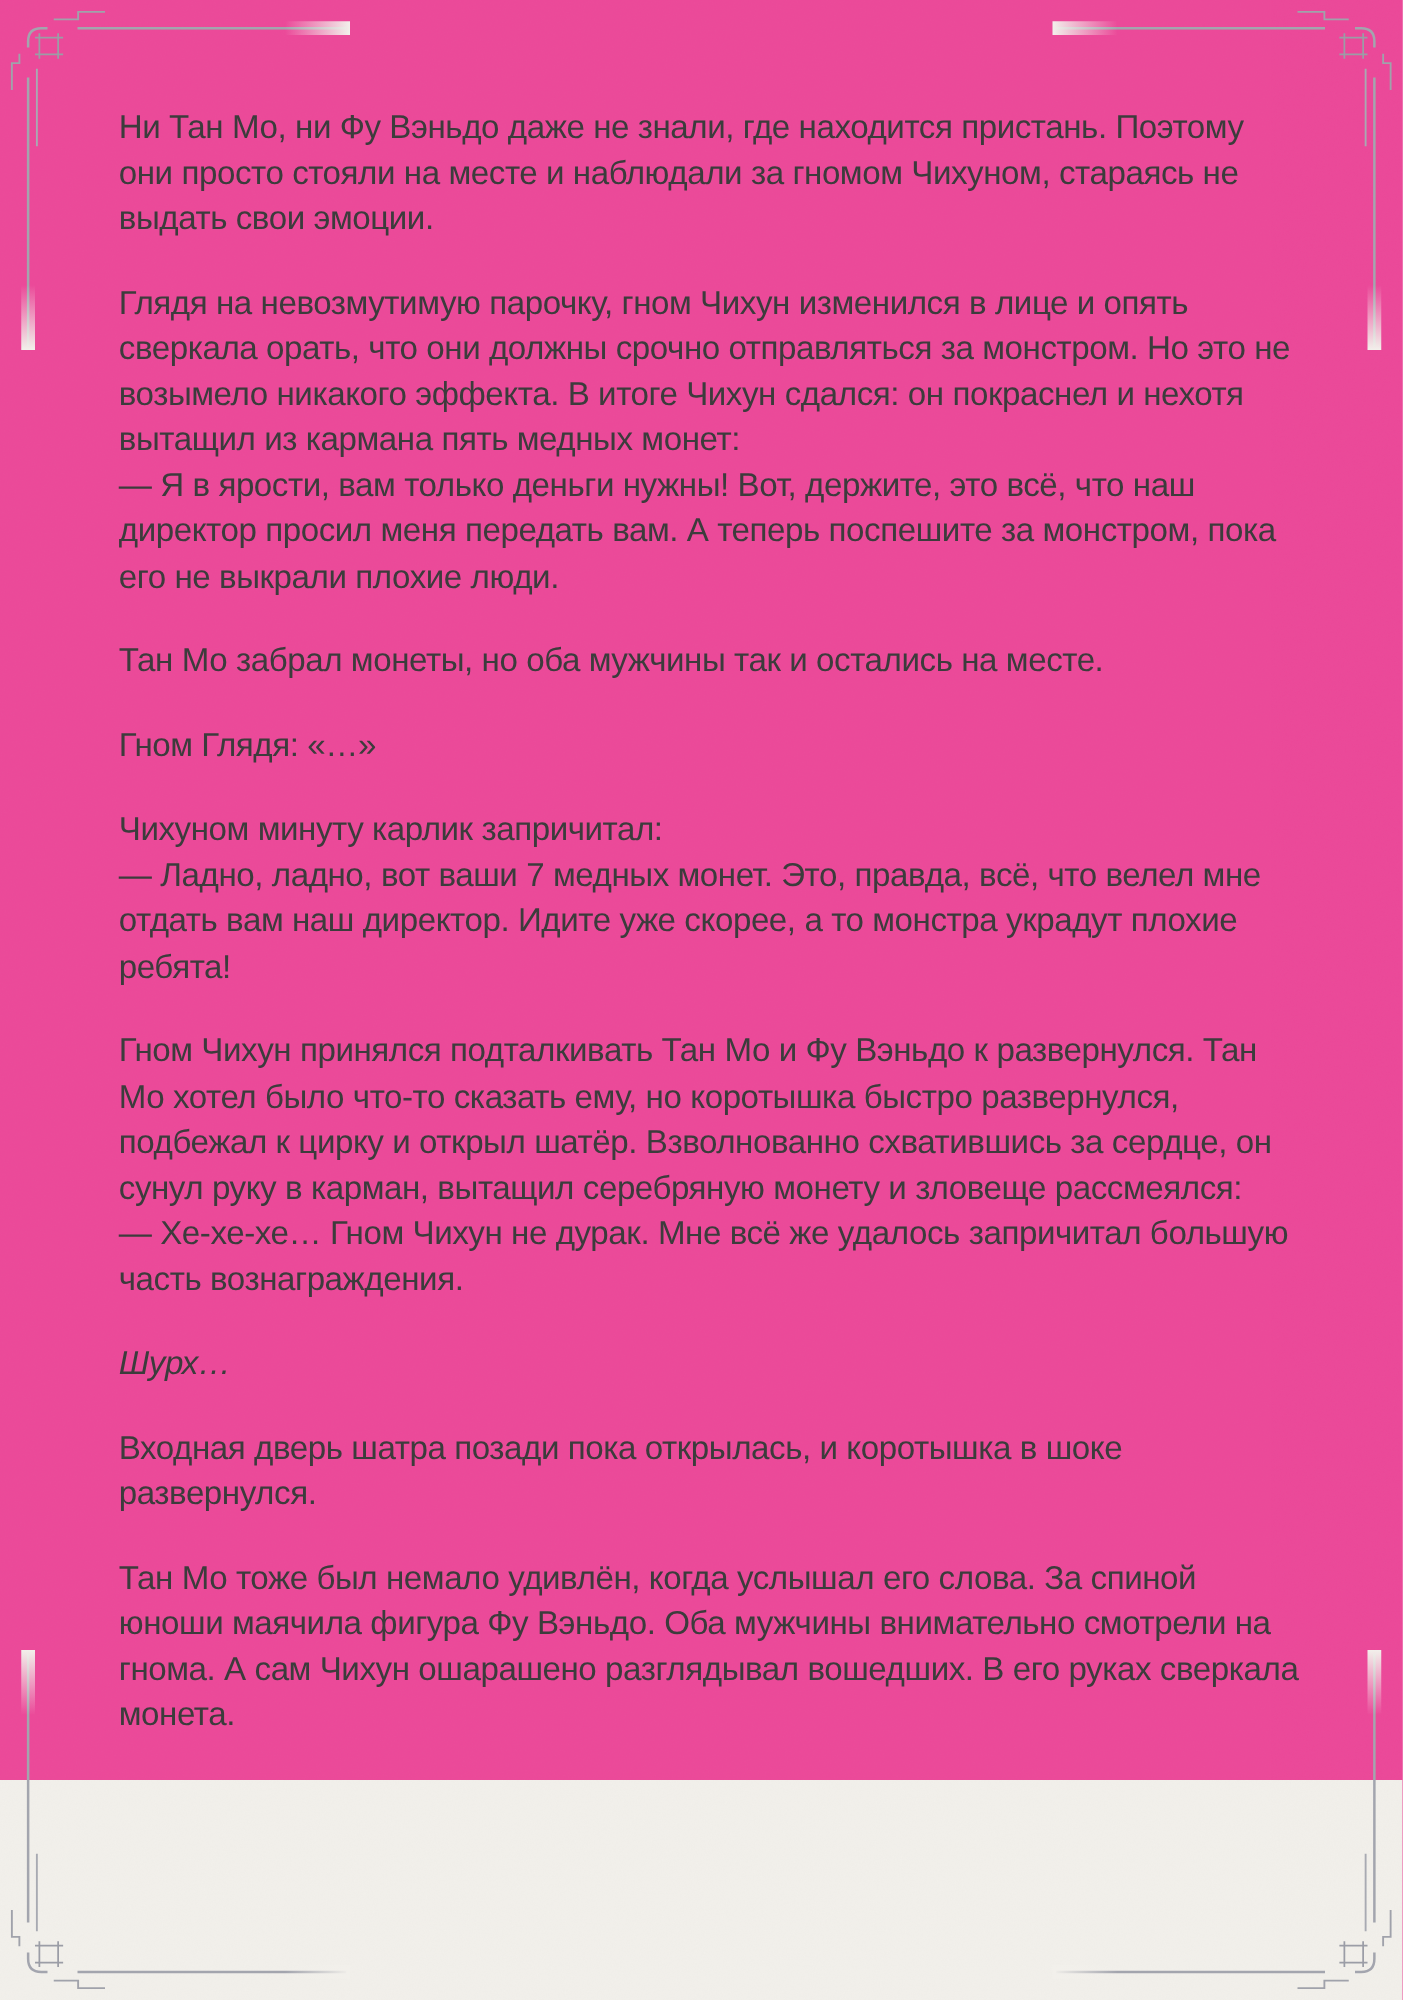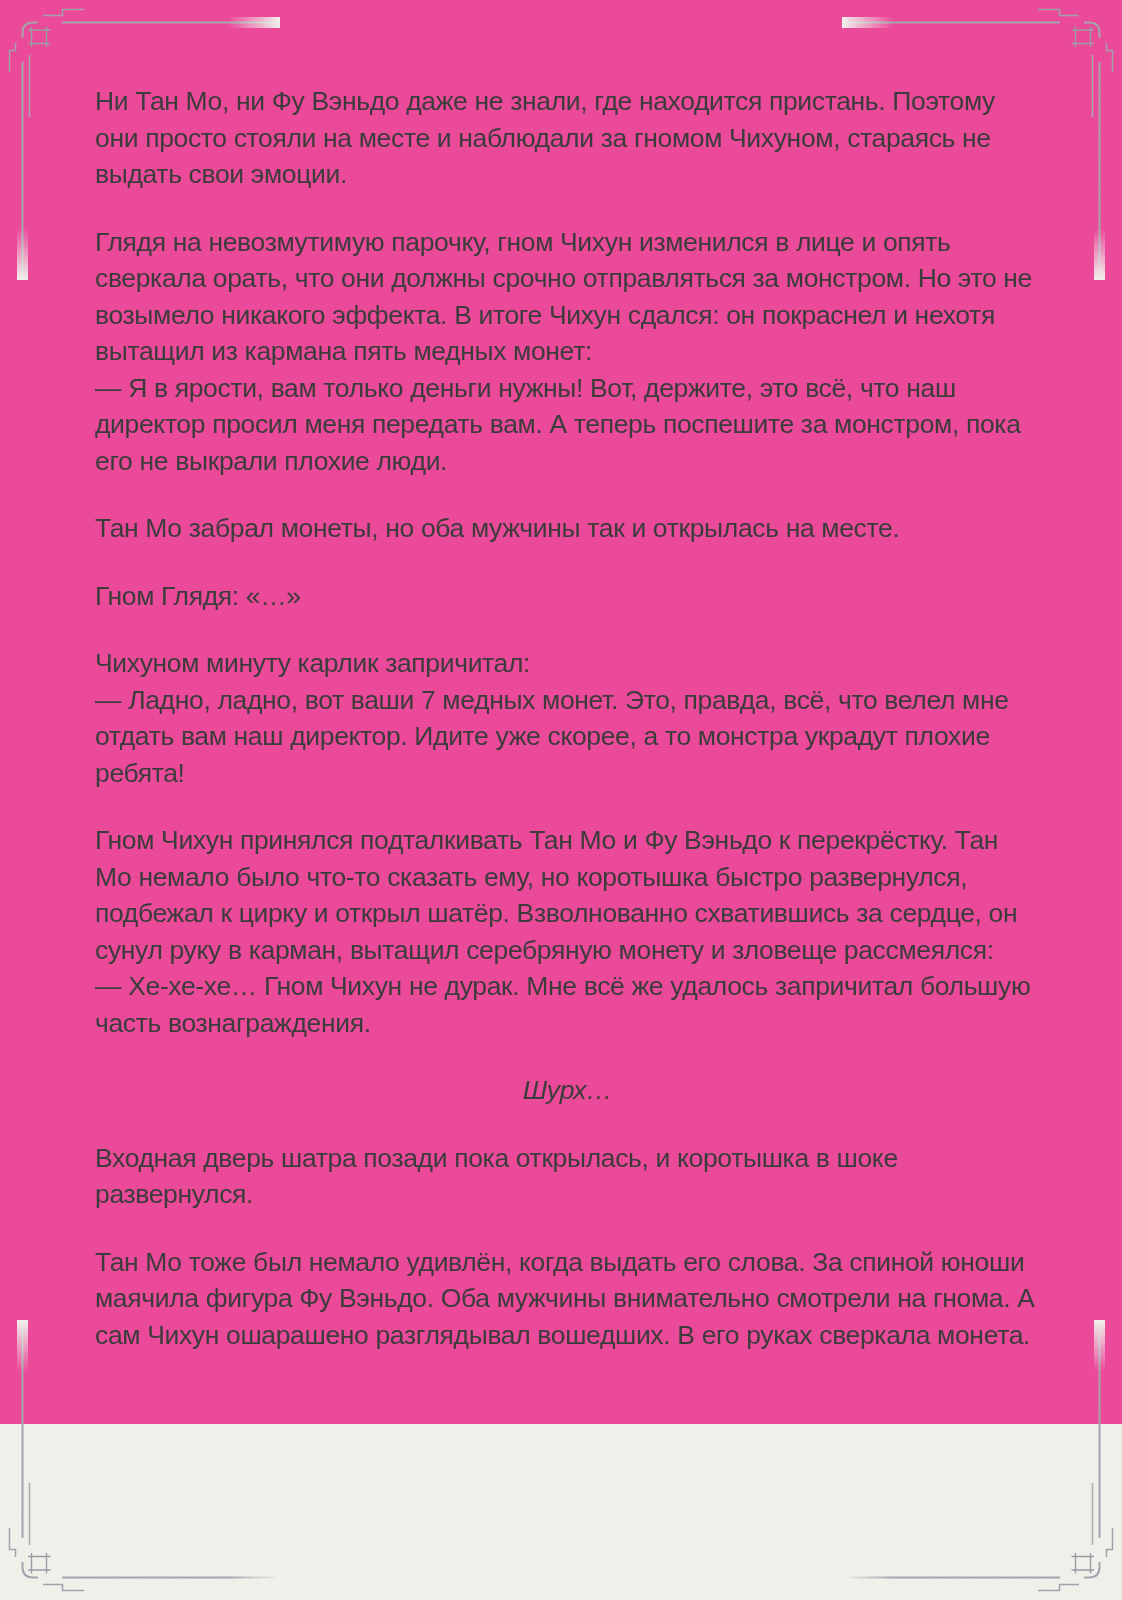--- a/index.html
+++ b/index.html
@@ -29,21 +29,21 @@
     left: 95px;
     top: 83px;
     width: 945px;
     color: #3c3c3c;
     font-size: 26.5px;
     line-height: 36.5px;
     letter-spacing: -0.35px;
   }
   #text-area p { margin: 0 0 31px 0; }
   .seg { display: block; }
-  .italic { font-style: italic; text-align: center; }
+  .italic { font-style: italic; }
 </style>
 </head>
 <body>
 
 <div id="page">
 
   <svg id="frame" viewBox="0 0 1122 1600" xmlns="http://www.w3.org/2000/svg">
     <defs>
       <linearGradient id="fadeX" x1="0" y1="0" x2="1" y2="0">
         <stop offset="0" stop-color="#f2f0eb" stop-opacity="0"></stop>
@@ -92,43 +92,43 @@
     <p>
       <span class="seg">Ни Тан Мо, ни Фу Вэньдо даже не знали, где находится пристань. Поэтому они просто стояли на месте и наблюдали за гномом Чихуном, стараясь не выдать свои эмоции.</span>
     </p>
 
     <p>
       <span class="seg">Глядя на невозмутимую парочку, гном Чихун изменился в лице и опять сверкала орать, что они должны срочно отправляться за монстром. Но это не возымело никакого эффекта. В итоге Чихун сдался: он покраснел и нехотя вытащил из кармана пять медных монет:</span>
       <span class="seg">— Я в ярости, вам только деньги нужны! Вот, держите, это всё, что наш директор просил меня передать вам. А теперь поспешите за монстром, пока его не выкрали плохие люди.</span>
     </p>
 
     <p>
-      <span class="seg">Тан Мо забрал монеты, но оба мужчины так и открылась на месте.</span>
+      <span class="seg">Тан Мо забрал монеты, но оба мужчины так и остались на месте.</span>
     </p>
 
     <p>
       <span class="seg">Гном Глядя: «…»</span>
     </p>
 
     <p>
       <span class="seg">Чихуном минуту карлик запричитал:</span>
       <span class="seg">— Ладно, ладно, вот ваши 7 медных монет. Это, правда, всё, что велел мне отдать вам наш директор. Идите уже скорее, а то монстра украдут плохие ребята!</span>
     </p>
 
     <p>
-      <span class="seg">Гном Чихун принялся подталкивать Тан Мо и Фу Вэньдо к перекрёстку. Тан Мо немало было что-то сказать ему, но коротышка быстро развернулся, подбежал к цирку и открыл шатёр. Взволнованно схватившись за сердце, он сунул руку в карман, вытащил серебряную монету и зловеще рассмеялся:</span>
+      <span class="seg">Гном Чихун принялся подталкивать Тан Мо и Фу Вэньдо к развернулся. Тан Мо хотел было что-то сказать ему, но коротышка быстро развернулся, подбежал к цирку и открыл шатёр. Взволнованно схватившись за сердце, он сунул руку в карман, вытащил серебряную монету и зловеще рассмеялся:</span>
       <span class="seg">— Хе-хе-хе… Гном Чихун не дурак. Мне всё же удалось запричитал большую часть вознаграждения.</span>
     </p>
 
     <p class="italic">
       <span class="seg">Шурх…</span>
     </p>
 
     <p>
       <span class="seg">Входная дверь шатра позади пока открылась, и коротышка в шоке развернулся.</span>
     </p>
 
     <p>
-      <span class="seg">Тан Мо тоже был немало удивлён, когда выдать его слова. За спиной юноши маячила фигура Фу Вэньдо. Оба мужчины внимательно смотрели на гнома. А сам Чихун ошарашено разглядывал вошедших. В его руках сверкала монета.</span>
+      <span class="seg">Тан Мо тоже был немало удивлён, когда услышал его слова. За спиной юноши маячила фигура Фу Вэньдо. Оба мужчины внимательно смотрели на гнома. А сам Чихун ошарашено разглядывал вошедших. В его руках сверкала монета.</span>
     </p>
 
   </div>
 </div>
 
 </body></html>

